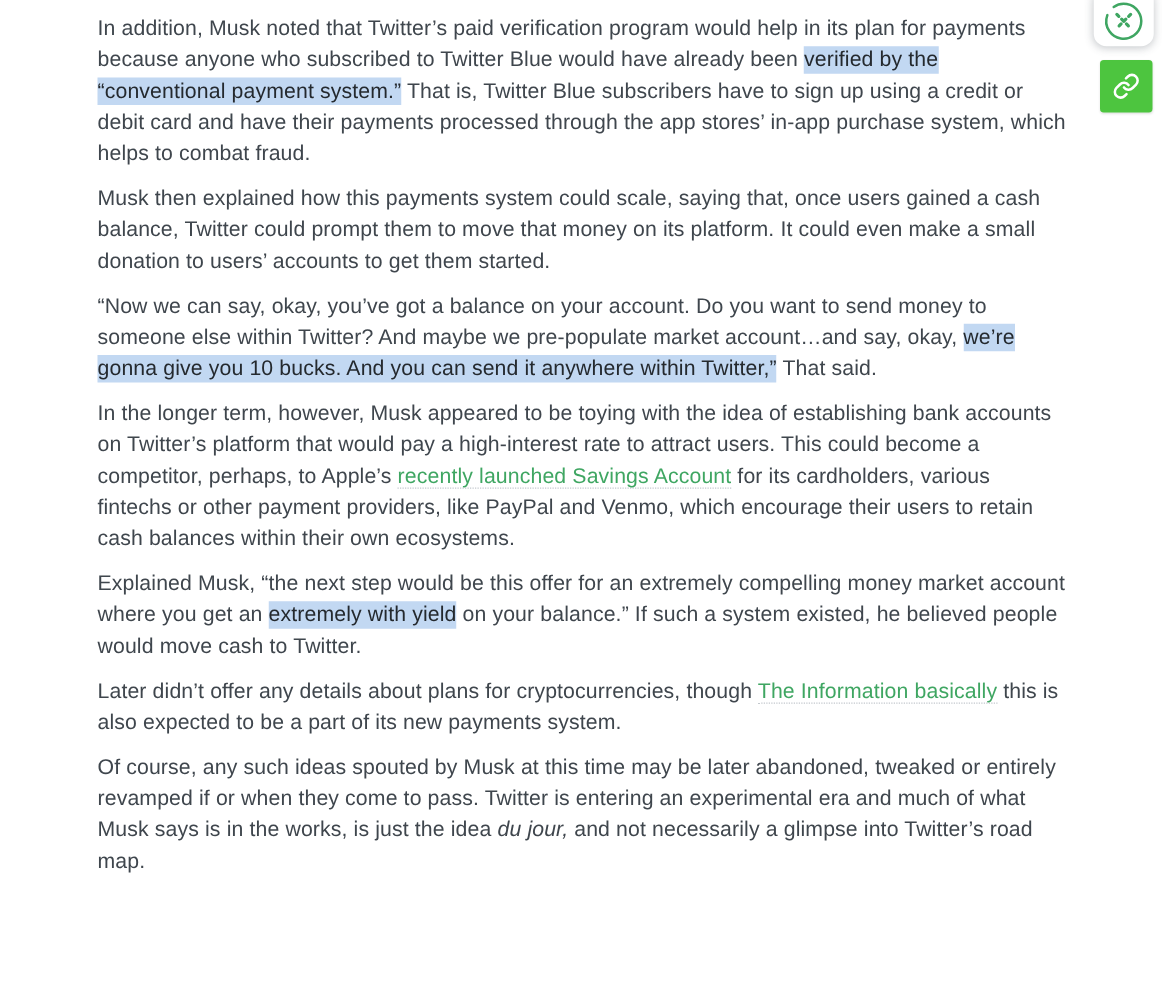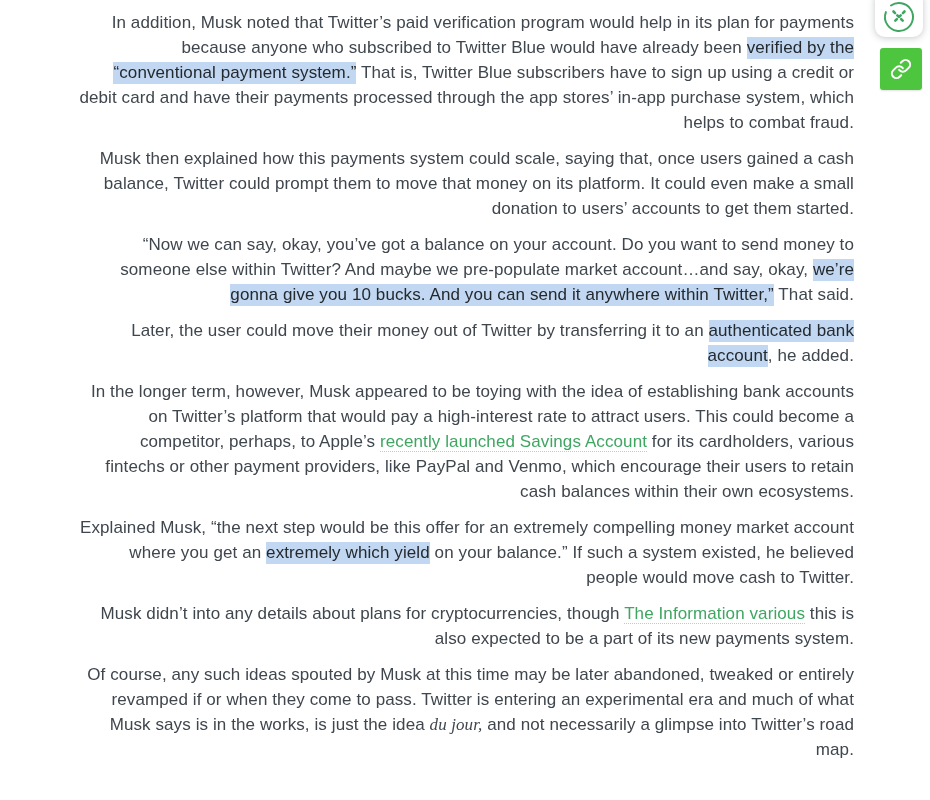--- a/index.html
+++ b/index.html
@@ -9,21 +9,20 @@
     width: 930px;
     height: 800px;
     overflow: hidden;
     font-family: "Liberation Sans", sans-serif;
   }
   .page {
     position: relative;
     width: 930px;
     height: 800px;
     background: var(--page-bg, #fff);
-    text-align: right;
   }
   .article {
     position: absolute;
     top: 10px;
     left: 78px;
     width: 776px;
     font-size: 17px;
     line-height: 25px;
     color: var(--text, #3f464d);
     letter-spacing: 0.1px;
@@ -36,21 +35,21 @@
     background: var(--hl, #c2d8f2);
     color: #24292e;
     padding: 1px 0 2px 0;
   }
   .seg-link {
     color: var(--link, #3fa662);
     text-decoration: none;
     border-bottom: 1px dotted #c3c8cd;
     cursor: pointer;
   }
-  .seg-italic { font-style: italic; font-family: Liberation Serif, serif; }
+  .seg-italic { font-style: italic; }
 
   
   .close-card {
     position: absolute;
     top: -9px;
     right: 7px;
     width: 48px;
     height: 46px;
     background: #ffffff;
     border-radius: 10px;
@@ -78,24 +77,23 @@
 </style>
 </head>
 <body>
 
 <div class="page">
 
   <div class="article">
       <p class="para"><span class="seg-normal">In addition, Musk noted that Twitter’s paid verification program would help in its plan for payments because anyone who subscribed to Twitter Blue would have already been </span><span class="seg-highlight">verified by the “conventional payment system.”</span><span class="seg-normal"> That is, Twitter Blue subscribers have to sign up using a credit or debit card and have their payments processed through the app stores’ in-app purchase system, which helps to combat fraud.</span></p>
       <p class="para"><span class="seg-normal">Musk then explained how this payments system could scale, saying that, once users gained a cash balance, Twitter could prompt them to move that money on its platform. It could even make a small donation to users’ accounts to get them started.</span></p>
       <p class="para"><span class="seg-normal">“Now we can say, okay, you’ve got a balance on your account. Do you want to send money to someone else within Twitter? And maybe we pre-populate market account…and say, okay, </span><span class="seg-highlight">we’re gonna give you 10 bucks. And you can send it anywhere within Twitter,”</span><span class="seg-normal"> That said.</span></p>
-      <p class="para"><span class="seg-normal">Later, the user could move their money out of Twitter by transferring it to an </span><span class="seg-highlight">authenticated bank account</span><span class="seg-normal">, he added.</span></p>
       <p class="para"><span class="seg-normal">In the longer term, however, Musk appeared to be toying with the idea of establishing bank accounts on Twitter’s platform that would pay a high-interest rate to attract users. This could become a competitor, perhaps, to Apple’s </span><a class="seg-link" href="#">recently launched Savings Account</a><span class="seg-normal"> for its cardholders, various fintechs or other payment providers, like PayPal and Venmo, which encourage their users to retain cash balances within their own ecosystems.</span></p>
-      <p class="para"><span class="seg-normal">Explained Musk, “the next step would be this offer for an extremely compelling money market account where you get an </span><span class="seg-highlight">extremely which yield</span><span class="seg-normal"> on your balance.” If such a system existed, he believed people would move cash to Twitter.</span></p>
-      <p class="para"><span class="seg-normal">Musk didn’t into any details about plans for cryptocurrencies, though </span><a class="seg-link" href="#">The Information various</a><span class="seg-normal"> this is also expected to be a part of its new payments system.</span></p>
+      <p class="para"><span class="seg-normal">Explained Musk, “the next step would be this offer for an extremely compelling money market account where you get an </span><span class="seg-highlight">extremely with yield</span><span class="seg-normal"> on your balance.” If such a system existed, he believed people would move cash to Twitter.</span></p>
+      <p class="para"><span class="seg-normal">Later didn’t offer any details about plans for cryptocurrencies, though </span><a class="seg-link" href="#">The Information basically</a><span class="seg-normal"> this is also expected to be a part of its new payments system.</span></p>
       <p class="para"><span class="seg-normal">Of course, any such ideas spouted by Musk at this time may be later abandoned, tweaked or entirely revamped if or when they come to pass. Twitter is entering an experimental era and much of what Musk says is in the works, is just the idea </span><span class="seg-italic">du jour,</span><span class="seg-normal"> and not necessarily a glimpse into Twitter’s road map.</span></p>
     </div>
 
   <div class="close-card" title="">
     <svg width="36" height="36" viewBox="0 0 36 36">
       <circle cx="18" cy="18" r="14" fill="none" stroke="#3fa662" stroke-width="2" stroke-linecap="round" stroke-dasharray="79 9" transform="rotate(-125 18 18)"></circle>
       <line x1="12.5" y1="12.5" x2="23.5" y2="23.5" stroke="#3fa662" stroke-width="2.6" stroke-linecap="round" stroke-dasharray="2.2 3.2"></line>
       <line x1="23.5" y1="12.5" x2="12.5" y2="23.5" stroke="#3fa662" stroke-width="2.6" stroke-linecap="round" stroke-dasharray="2.2 3.2"></line>
     </svg>
   </div>

